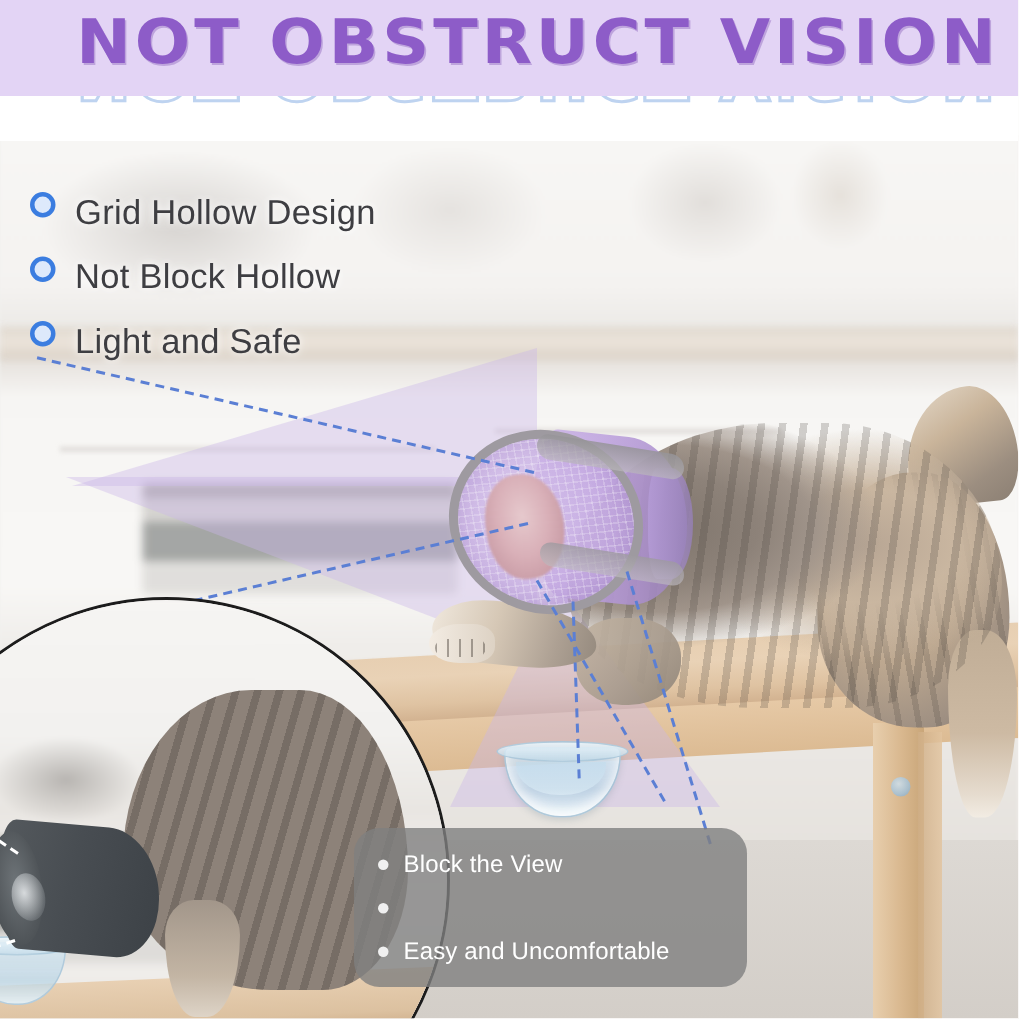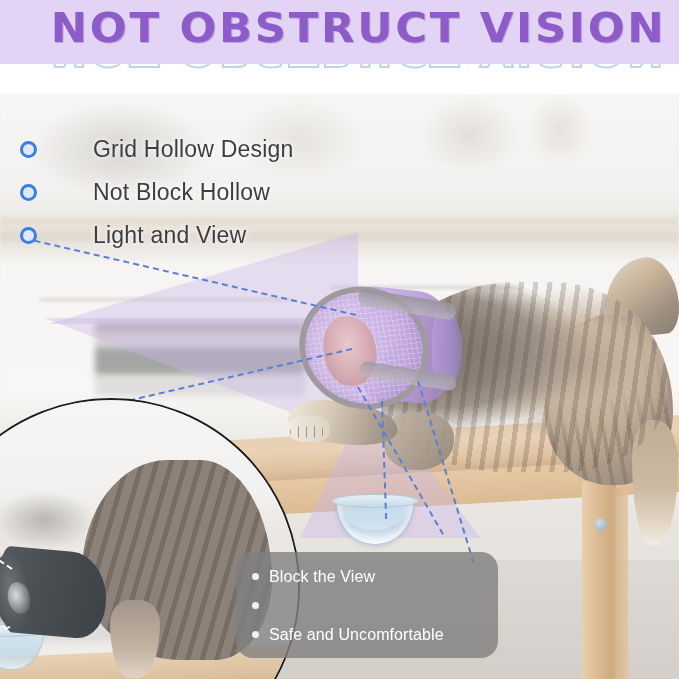--- a/index.html
+++ b/index.html
@@ -386,23 +386,21 @@
   .dash-v    { left: 382px; top: 310px; width: 118px; transform: rotate(88deg); }
 
   
   .feature-list {
     position: absolute;
     left: 20px; top: 128px;
     z-index: 20;
   }
   .feature-item {
     display: flex;
-    align-items: center;
     height: 43px;
-    gap: 43px;
   }
   .ring {
     width: 17px; height: 17px;
     border-radius: 50%;
     border: 3px solid #3b7de0;
     background: #dde9fb;
     box-sizing: border-box;
     flex: 0 0 auto;
     margin-right: 13px;
   }
@@ -622,21 +620,21 @@
     <div class="feature-item">
       <span class="ring"></span>
       <span class="feature-text">Grid Hollow Design</span>
     </div>
     <div class="feature-item">
       <span class="ring"></span>
       <span class="feature-text">Not Block Hollow</span>
     </div>
     <div class="feature-item">
       <span class="ring"></span>
-      <span class="feature-text">Light and View</span>
+      <span class="feature-text">Light and Safe</span>
     </div>
   </div>
 
   <div class="inset-circle">
     <div class="inset-kitchen"></div>
     <div class="inset-oven"></div>
     <div class="inset-table"></div>
 
     <div class="inset-cat"></div>
     <div class="inset-cat-stripes"></div>
@@ -656,17 +654,17 @@
   <div class="drawback-box">
     <div class="drawback-item">
       <span class="dot"></span>
       <span class="drawback-text">Block the View</span>
     </div>
     <div class="drawback-item">
       <span class="dot"></span>
     </div>
     <div class="drawback-item">
       <span class="dot"></span>
-      <span class="drawback-text">Safe and Uncomfortable</span>
+      <span class="drawback-text">Easy and Uncomfortable</span>
     </div>
   </div>
 
 </div>
 
 </body></html>

